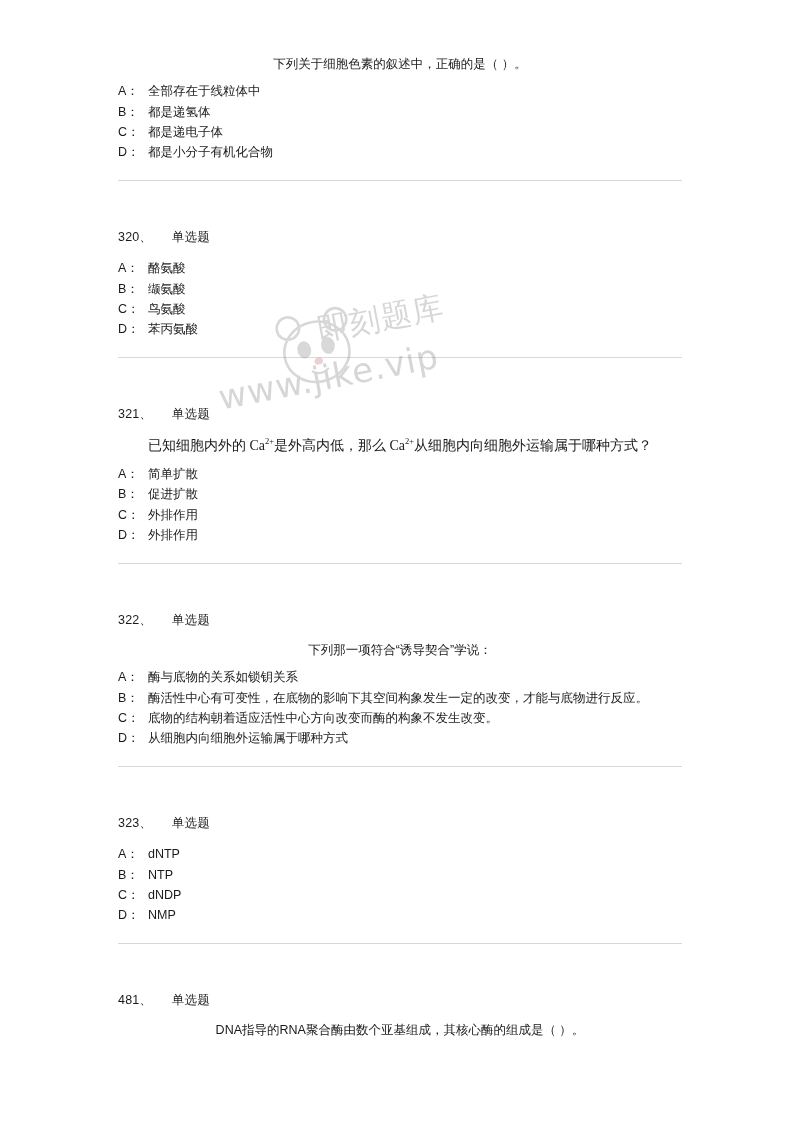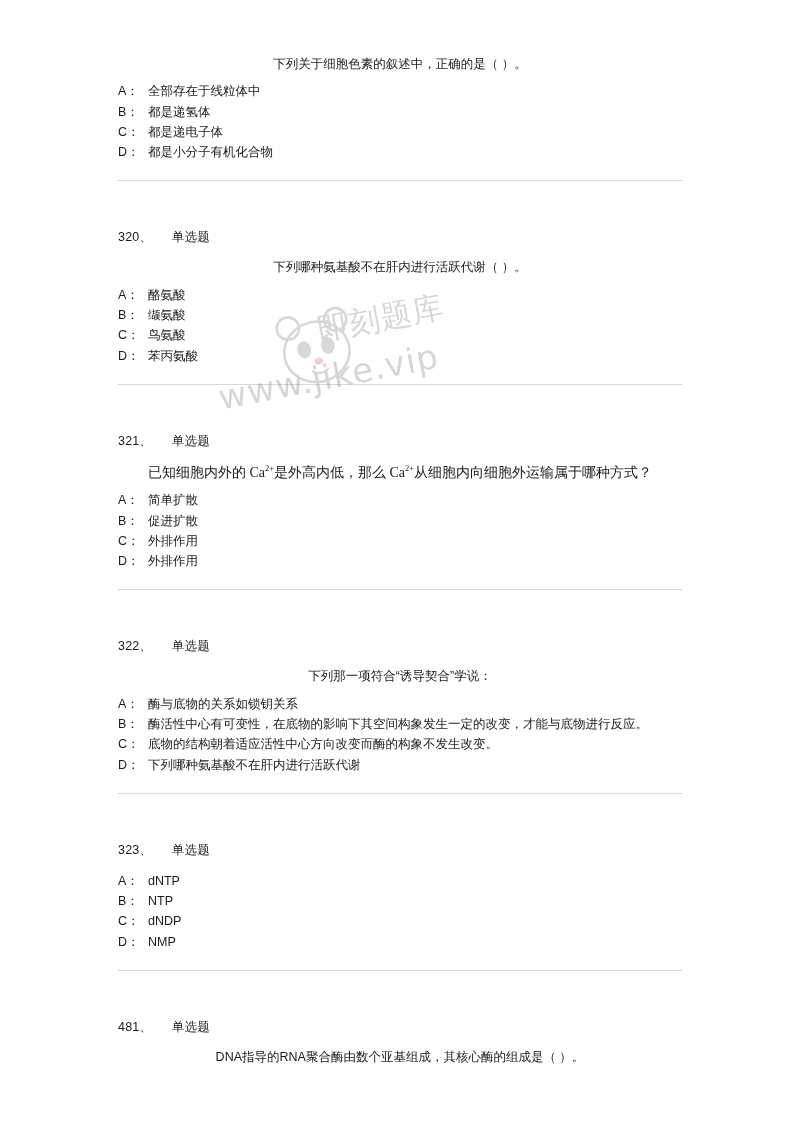--- a/index.html
+++ b/index.html
@@ -150,21 +150,20 @@
     </ul>
     <hr class="divider">
   </div>
   <div class="spacer-after-divider"></div>
 
   <div class="question-block">
     <div class="q-header">
       <span class="q-num">320、</span>
       <span class="q-type">单选题</span>
     </div>
-    <div class="q-stem">下列哪种氨基酸不在肝内进行活跃代谢（ ）。</div>
     <ul class="options">
       <li class="opt">
         <span class="opt-key">A：</span>
         <span class="opt-text">酪氨酸</span>
       </li>
       <li class="opt">
         <span class="opt-key">B：</span>
         <span class="opt-text">缬氨酸</span>
       </li>
       <li class="opt">
@@ -224,21 +223,21 @@
       <li class="opt">
         <span class="opt-key">B：</span>
         <span class="opt-text">酶活性中心有可变性，在底物的影响下其空间构象发生一定的改变，才能与底物进行反应。</span>
       </li>
       <li class="opt">
         <span class="opt-key">C：</span>
         <span class="opt-text">底物的结构朝着适应活性中心方向改变而酶的构象不发生改变。</span>
       </li>
       <li class="opt">
         <span class="opt-key">D：</span>
-        <span class="opt-text">下列哪种氨基酸不在肝内进行活跃代谢</span>
+        <span class="opt-text">从细胞内向细胞外运输属于哪种方式</span>
       </li>
     </ul>
     <hr class="divider">
   </div>
   <div class="spacer-after-divider"></div>
 
   <div class="question-block">
     <div class="q-header">
       <span class="q-num">323、</span>
       <span class="q-type">单选题</span>

